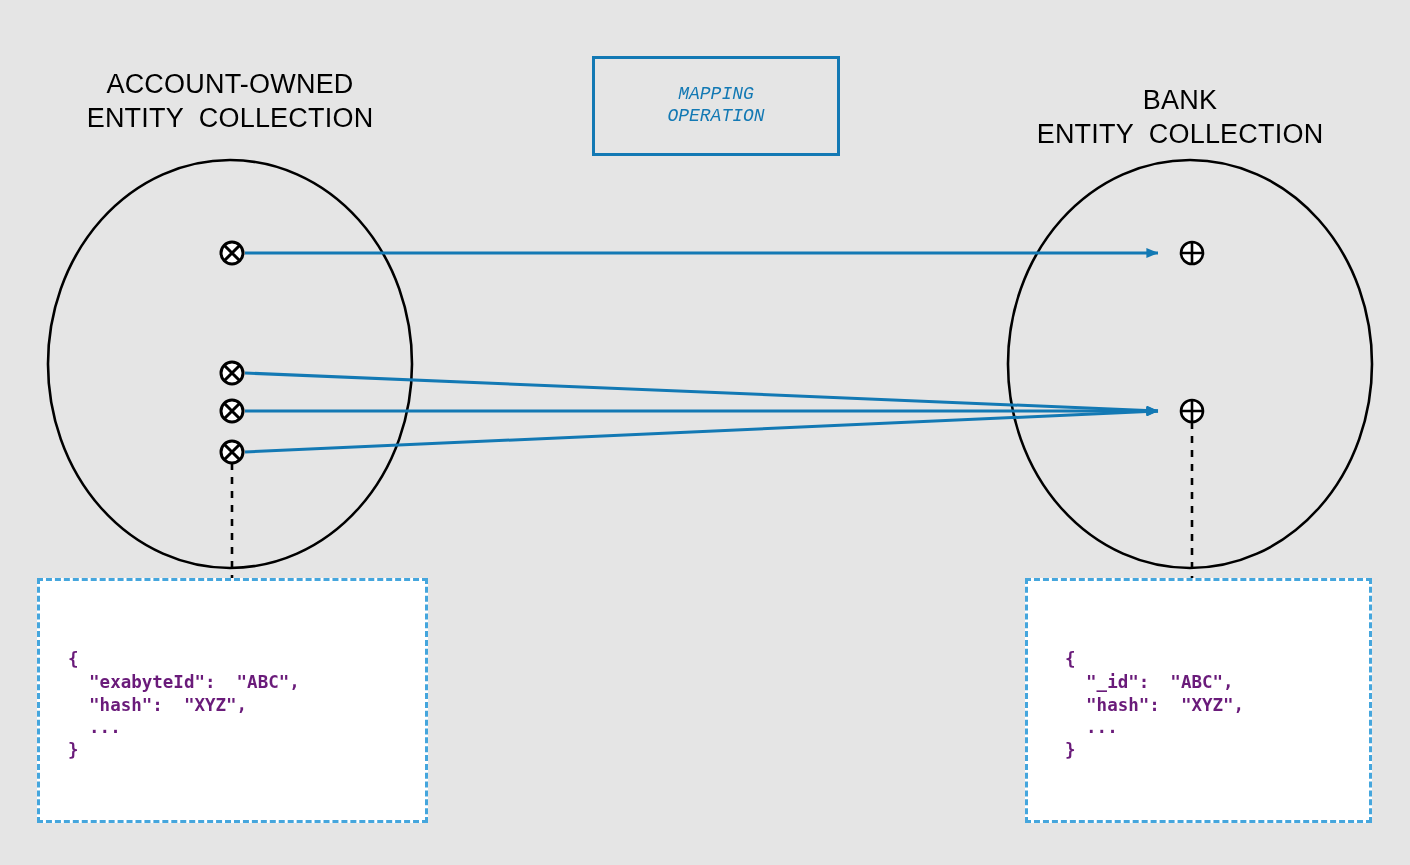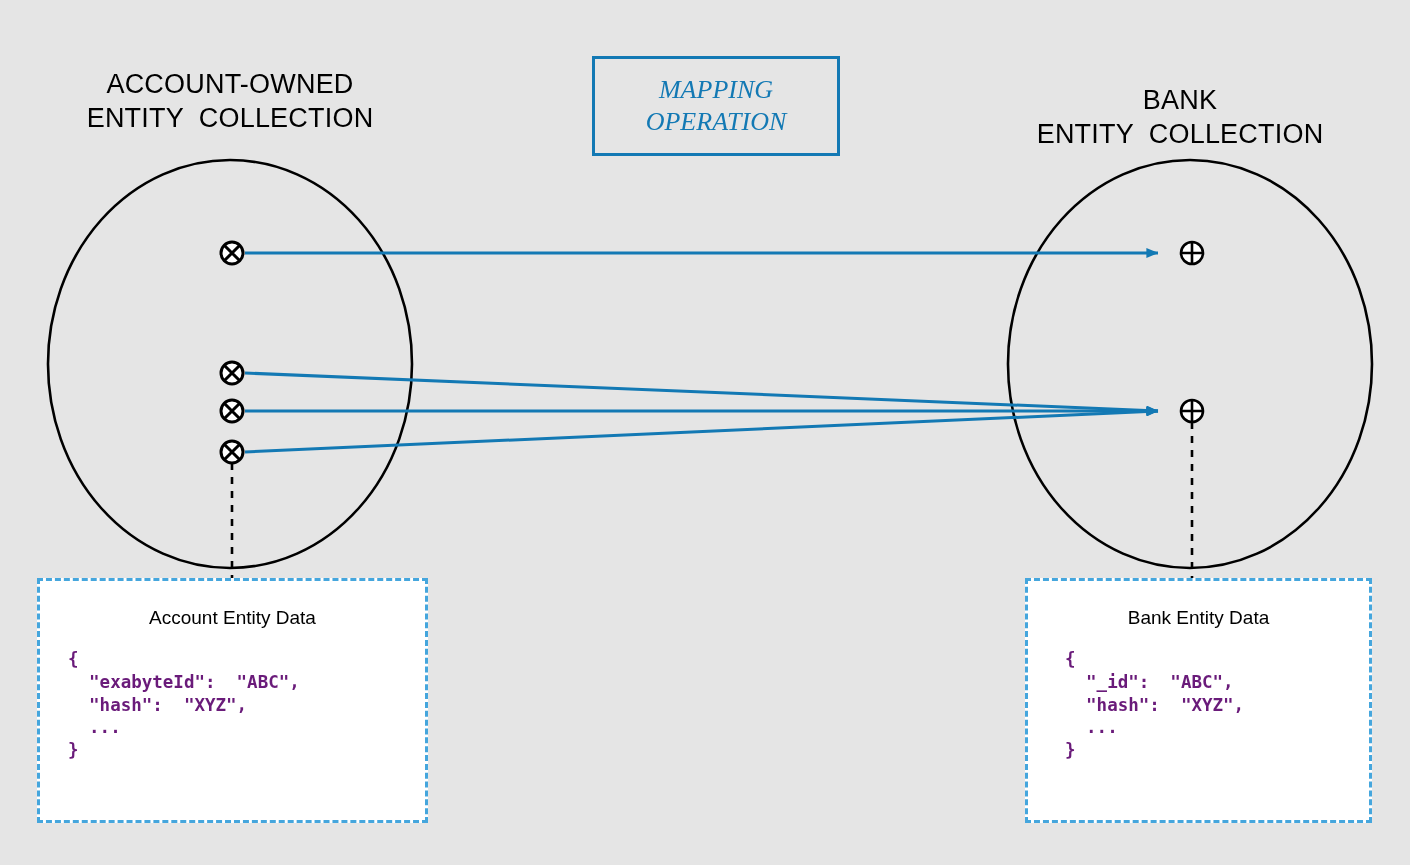--- a/index.html
+++ b/index.html
@@ -41,23 +41,23 @@
     width: 248px;
     height: 100px;
     border: 3px solid #1379b4;
     box-sizing: border-box;
     display: flex;
     flex-direction: column;
     align-items: center;
     justify-content: center;
   }
   .map-line {
-    font-family: Liberation Serif, serif;
+    font-family: Liberation Mono, monospace;
     font-style: italic;
-    font-size: 26px;
+    font-size: 18px;
     color: #1379b4;
     line-height: 1.22;
     white-space: pre;
   }
   .json-box {
     position: absolute;
     border: 3px dashed #45a6dd;
     box-sizing: border-box;
     background: #ffffff;
   }
@@ -142,30 +142,28 @@
       <circle cx="1192" cy="253" r="11" fill="#ffffff" stroke="#000000" stroke-width="2.6"></circle>
       <path d="M 1181 253 L 1203 253 M 1192 242 L 1192 264" stroke="#000000" stroke-width="2.6" fill="none"></path>
     </g>
     <g>
       <circle cx="1192" cy="411" r="11" fill="#ffffff" stroke="#000000" stroke-width="2.6"></circle>
       <path d="M 1181 411 L 1203 411 M 1192 400 L 1192 422" stroke="#000000" stroke-width="2.6" fill="none"></path>
     </g>
   </svg>
 
   <div class="json-box left">
-    <div class="json-title">Account Entity Data</div>
     <div class="json-code">{
   "exabyteId":  "ABC",
   "hash":  "XYZ",
   ...
 }</div>
   </div>
 
   <div class="json-box right">
-    <div class="json-title">Bank Entity Data</div>
     <div class="json-code">{
   "_id":  "ABC",
   "hash":  "XYZ",
   ...
 }</div>
   </div>
 
 </div>
 
 </body></html>

